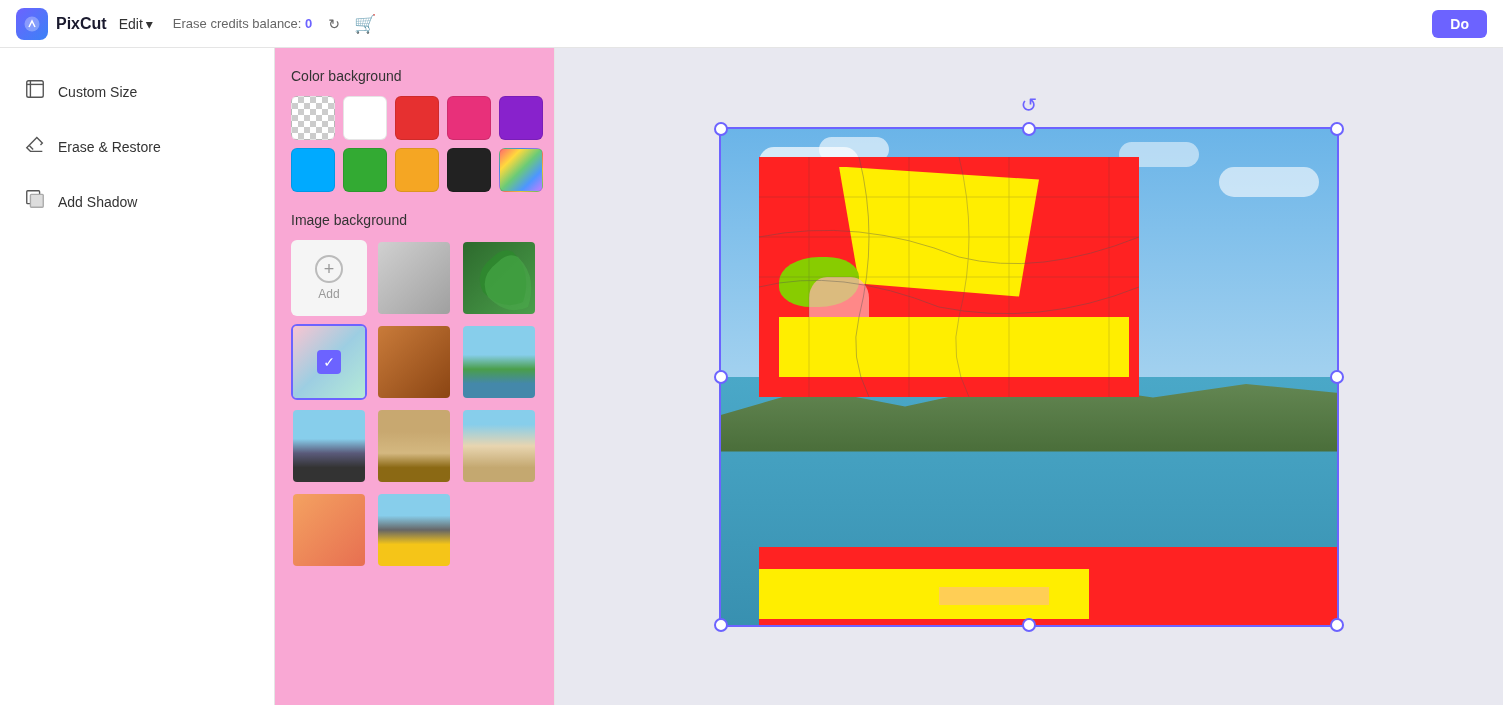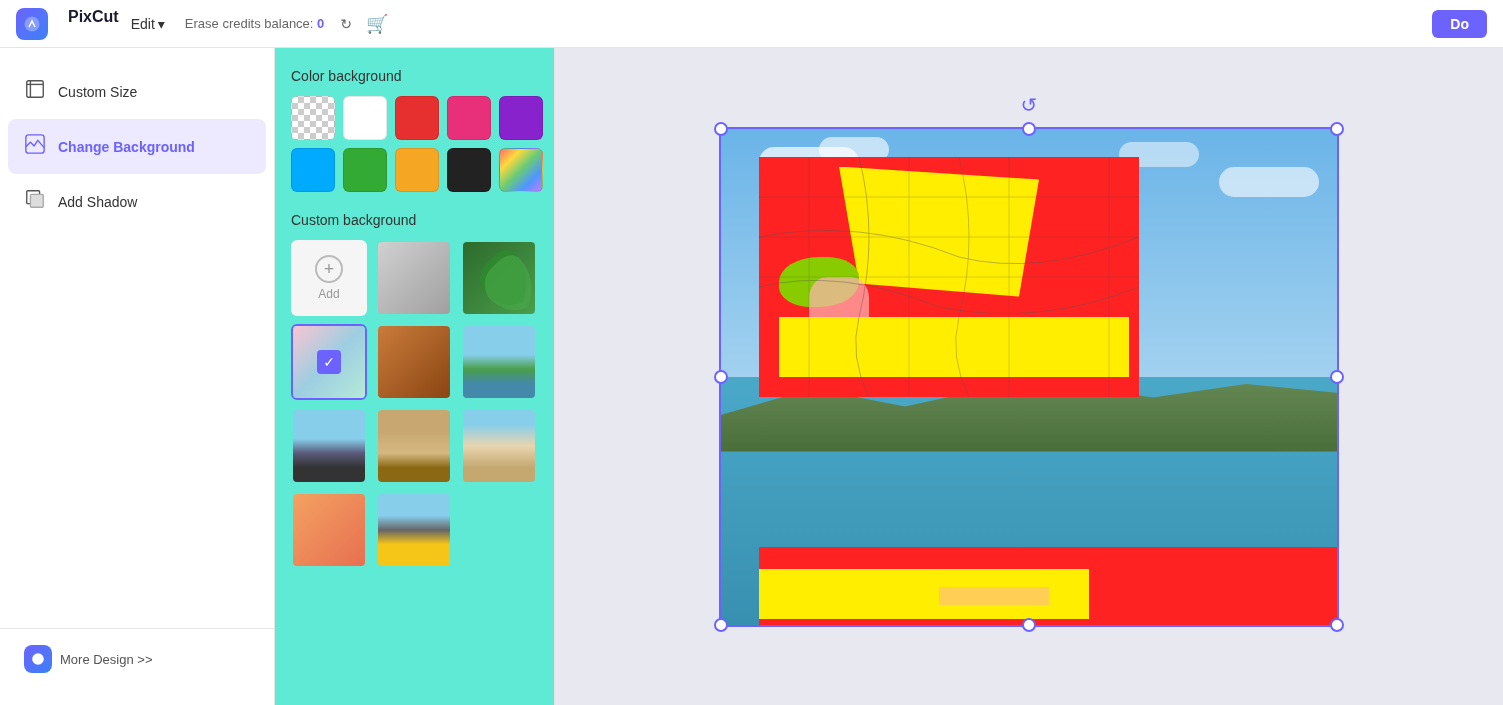--- a/index.html
+++ b/index.html
@@ -4,21 +4,21 @@
   <style>
     * { box-sizing: border-box; margin: 0; padding: 0; }
     body { font-family: -apple-system, BlinkMacSystemFont, 'Segoe UI', sans-serif; background: #f0f0f5; display: flex; flex-direction: column; height: 705px; overflow: hidden; }
 
     
     .header {
       display: flex; align-items: center; height: 48px;
       background: #fff; border-bottom: 1px solid #e5e5e5;
       padding: 0 16px; gap: 12px; position: relative; z-index: 10;
     }
-    .header-logo { display: flex; align-items: flex-start; gap: 20px; }
+    .header-logo { display: flex; align-items: center; gap: 8px; }
     .logo-icon {
       width: 32px; height: 32px; border-radius: 8px;
       background: linear-gradient(135deg, #6c63ff, #3b82f6);
       display: flex; align-items: center; justify-content: center;
       color: #fff; font-size: 14px; font-weight: bold;
     }
     .header-brand { font-size: 16px; font-weight: 700; color: #1a1a2e; }
     .header-edit { font-size: 14px; color: #333; cursor: pointer; display: flex; align-items: flex-start; gap: 3px; }
     .header-credits { font-size: 13px; color: #666; margin-left: 8px; }
     .credits-num { color: #6c63ff; font-weight: 600; }
@@ -43,21 +43,21 @@
       padding: 14px 24px; cursor: pointer; color: #333; font-size: 14px;
     }
     .sidebar-item.active { background: #ede9ff; color: #6c63ff; font-weight: 600; border-radius: 8px; margin: 0 8px; padding: 14px 16px; }
     .sidebar-icon { font-size: 18px; }
     .sidebar-bottom { margin-top: auto; padding: 16px 24px; border-top: 1px solid #e5e5e5; }
     .more-design { display: flex; align-items: center; gap: 8px; font-size: 13px; color: #555; cursor: pointer; }
     .more-design-icon { width: 28px; height: 28px; border-radius: 8px; background: linear-gradient(135deg, #6c63ff, #3b82f6); display: flex; align-items: center; justify-content: center; color: #fff; font-size: 12px; }
 
     
     .panel {
-      width: 280px; background: #5eead4; border-right: 1px solid #e5e5e5;
+      width: 280px; background: #f9a8d4; border-right: 1px solid #e5e5e5;
       padding: 20px 16px; overflow-y: auto;
     }
     .panel-section-title { font-size: 14px; font-weight: 500; color: #333; margin-bottom: 12px; }
 
     
     .color-grid { display: grid; grid-template-columns: repeat(5, 1fr); gap: 8px; margin-bottom: 20px; }
     .color-swatch {
       width: 44px; height: 44px; border-radius: 6px; cursor: pointer;
       border: 1px solid rgba(0,0,0,0.1);
     }
@@ -212,71 +212,61 @@
       <span class="sidebar-icon">
         <svg width="22" height="22" viewBox="0 0 24 24" fill="none" stroke="#555" stroke-width="1.5">
           <rect x="3" y="3" width="18" height="18" rx="2"></rect>
           <line x1="7" y1="3" x2="7" y2="21"></line>
           <line x1="3" y1="7" x2="21" y2="7"></line>
         </svg>
       </span>
       <span>Custom Size</span>
     </div>
 
-
-    <div class="sidebar-item active">
+    <div class="sidebar-item">
       <span class="sidebar-icon">
-        <svg width="22" height="22" viewBox="0 0 24 24" fill="none" stroke="#6c63ff" stroke-width="1.5">
-          <rect x="2" y="2" width="20" height="20" rx="3"></rect>
-          <path d="M2 15l5-5 4 4 4-6 7 8" stroke="#6c63ff"></path>
+        <svg width="22" height="22" viewBox="0 0 24 24" fill="none" stroke="#555" stroke-width="1.5">
+          <path d="M20 20H7L3 16l11-11 6 6-2 2"></path>
+          <path d="M6 14l4 4"></path>
         </svg>
       </span>
-      <span>Change Background</span>
-    </div>
+      <span>Erase &amp; Restore</span>
+    </div>
+
 
     <div class="sidebar-item">
       <span class="sidebar-icon">
         <svg width="22" height="22" viewBox="0 0 24 24" fill="none" stroke="#555" stroke-width="1.5">
           <rect x="3" y="3" width="14" height="14" rx="1"></rect>
           <rect x="7" y="7" width="14" height="14" rx="1" fill="#ddd" stroke="#aaa"></rect>
         </svg>
       </span>
       <span>Add Shadow</span>
     </div>
 
-    <div class="sidebar-bottom">
-      <div class="more-design">
-        <div class="more-design-icon">
-          <svg width="14" height="14" viewBox="0 0 24 24" fill="white">
-            <circle cx="12" cy="12" r="10"></circle>
-          </svg>
-        </div>
-        <span>More Design &gt;&gt;</span>
-      </div>
-    </div>
   </div>
 
   <div class="panel" style="position:relative;">
 
     <div class="panel-section-title">Color background</div>
 
     <div class="color-grid">
       <div class="color-swatch transparent"></div>
       <div class="color-swatch" style="background:#ffffff;"></div>
       <div class="color-swatch" style="background:#e63030;"></div>
       <div class="color-swatch" style="background:#e8307a;"></div>
       <div class="color-swatch" style="background:#8822cc;"></div>
       <div class="color-swatch" style="background:#00aaff;"></div>
       <div class="color-swatch" style="background:#33aa33;"></div>
       <div class="color-swatch" style="background:#f5a623;"></div>
       <div class="color-swatch" style="background:#222222;"></div>
       <div class="color-swatch rainbow"></div>
     </div>
 
-    <div class="panel-section-title">Custom background</div>
+    <div class="panel-section-title">Image background</div>
 
     <div class="img-grid">
 
       <div class="img-thumb img-thumb-add">
         <div class="add-circle">+</div>
         <span>Add</span>
       </div>
 
       <div class="img-thumb">
         <div class="img-thumb-inner thumb-gray"></div>

